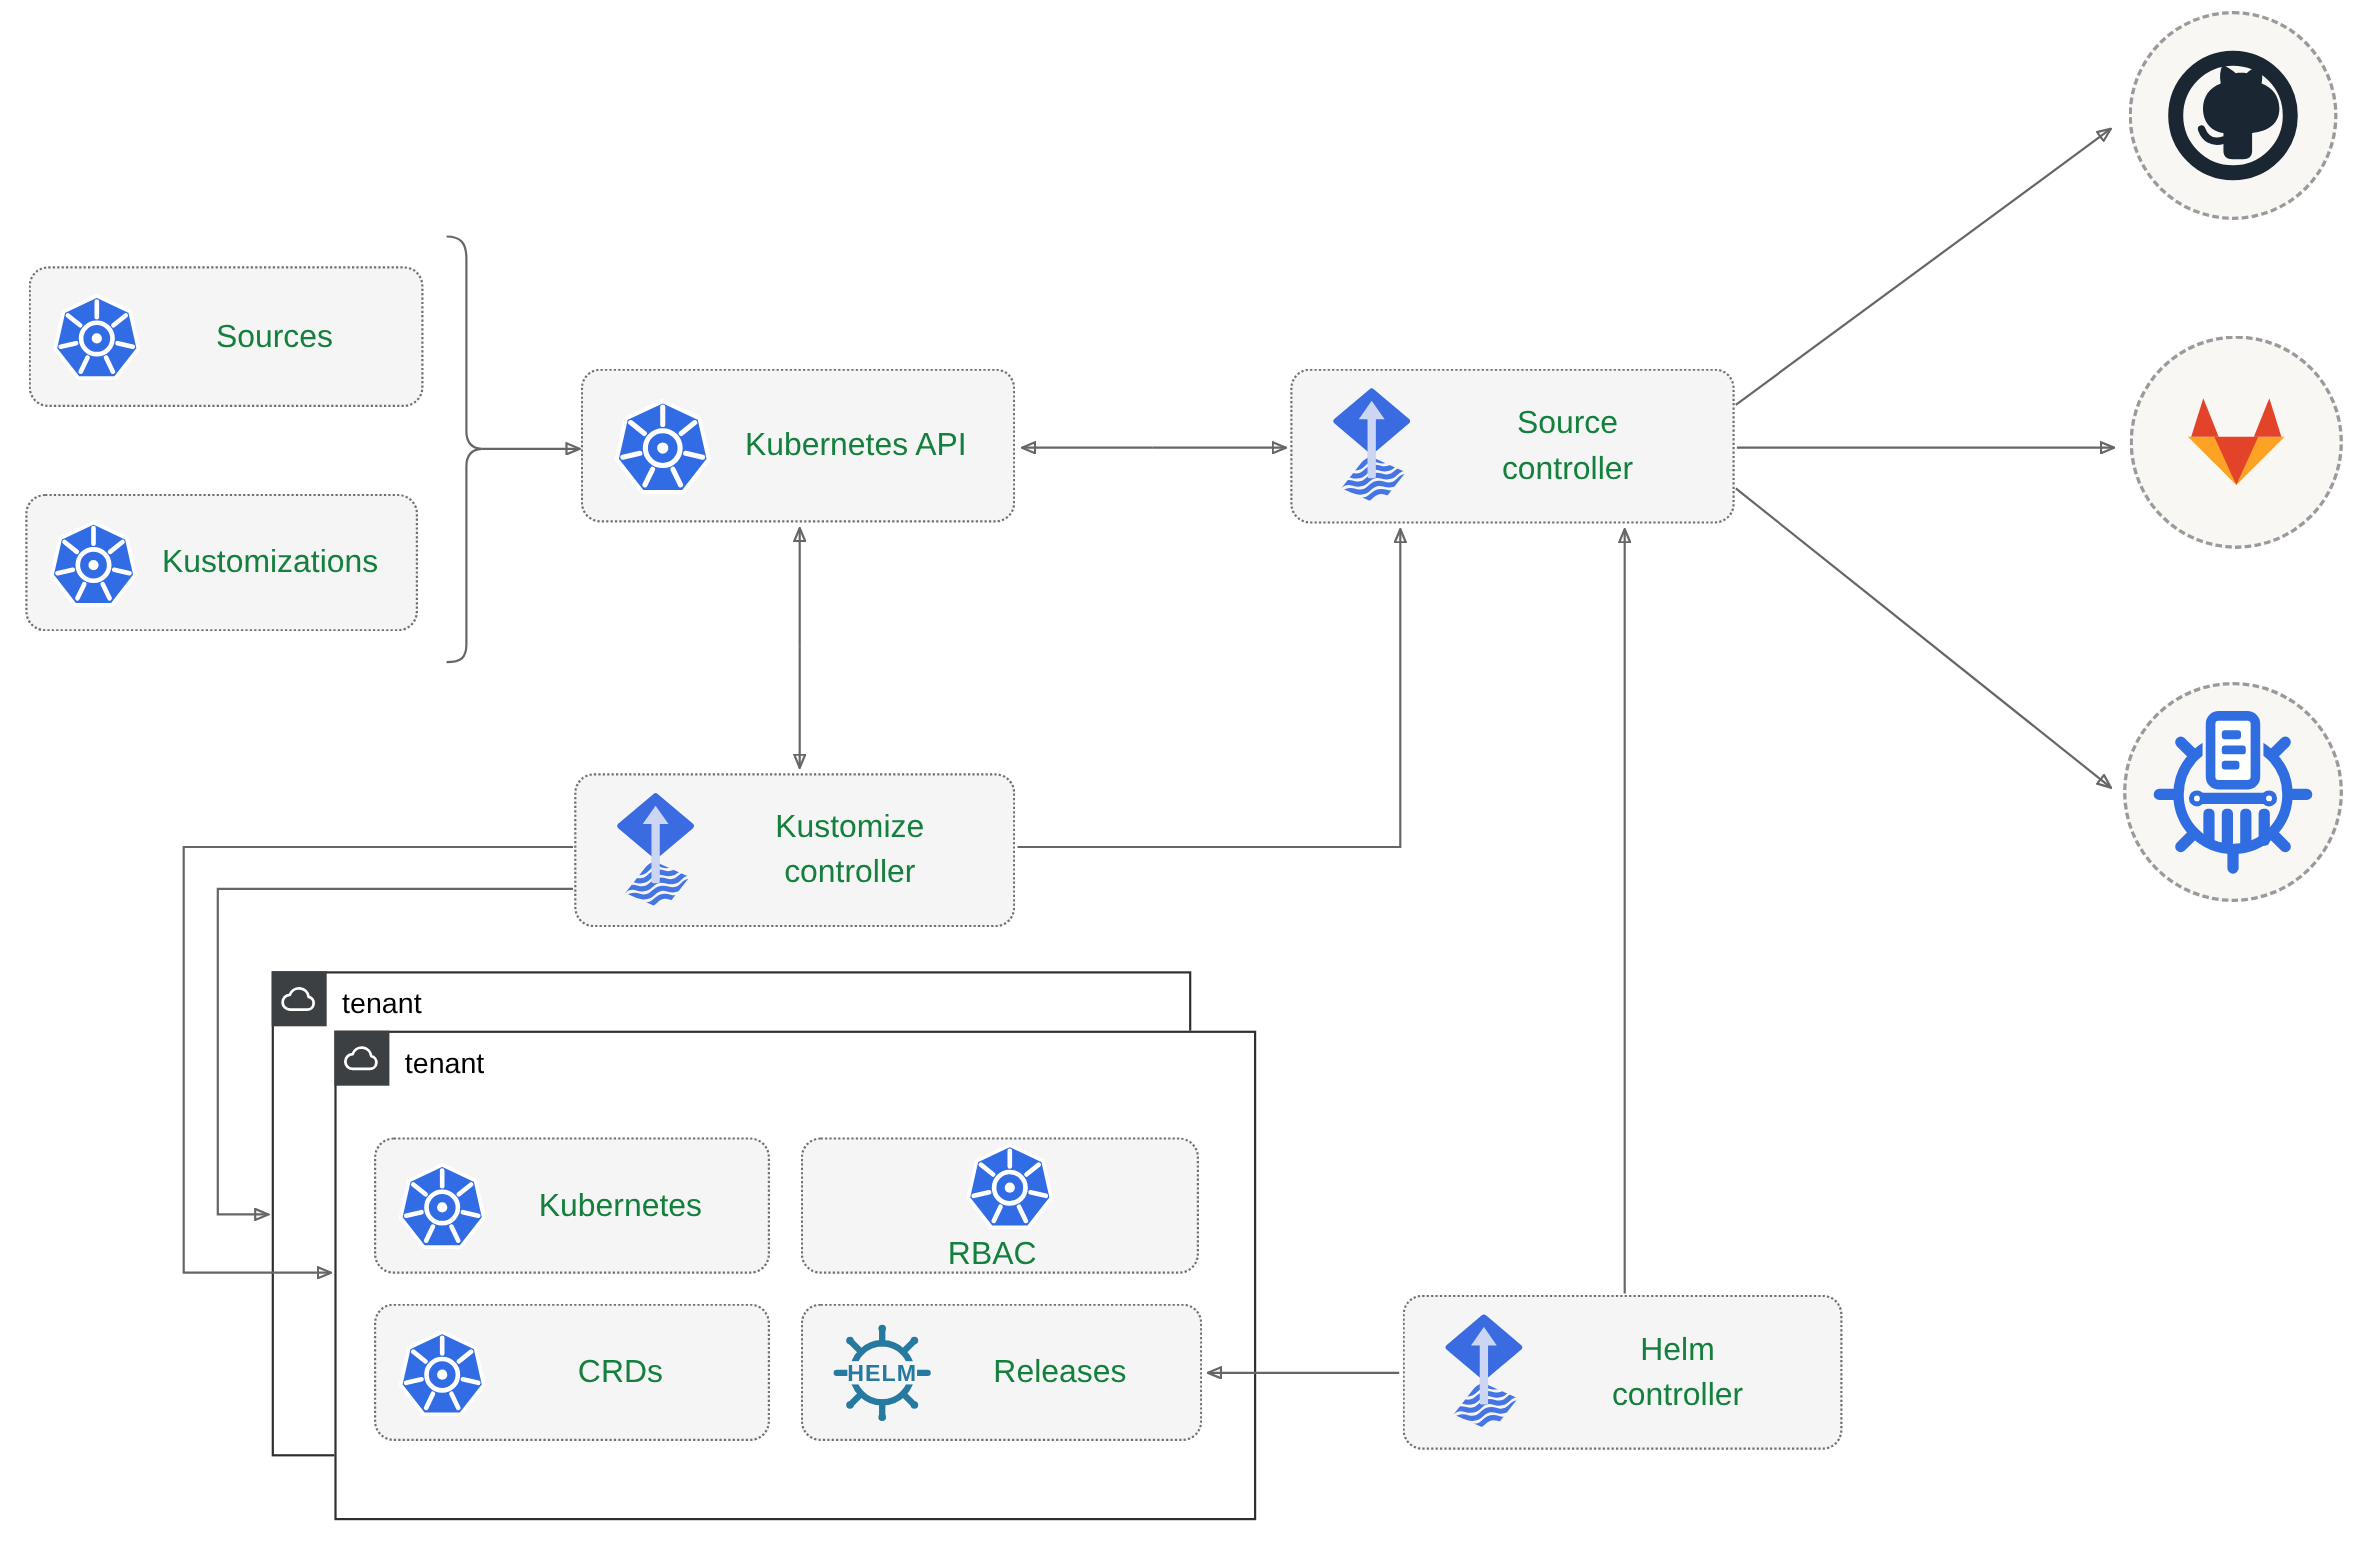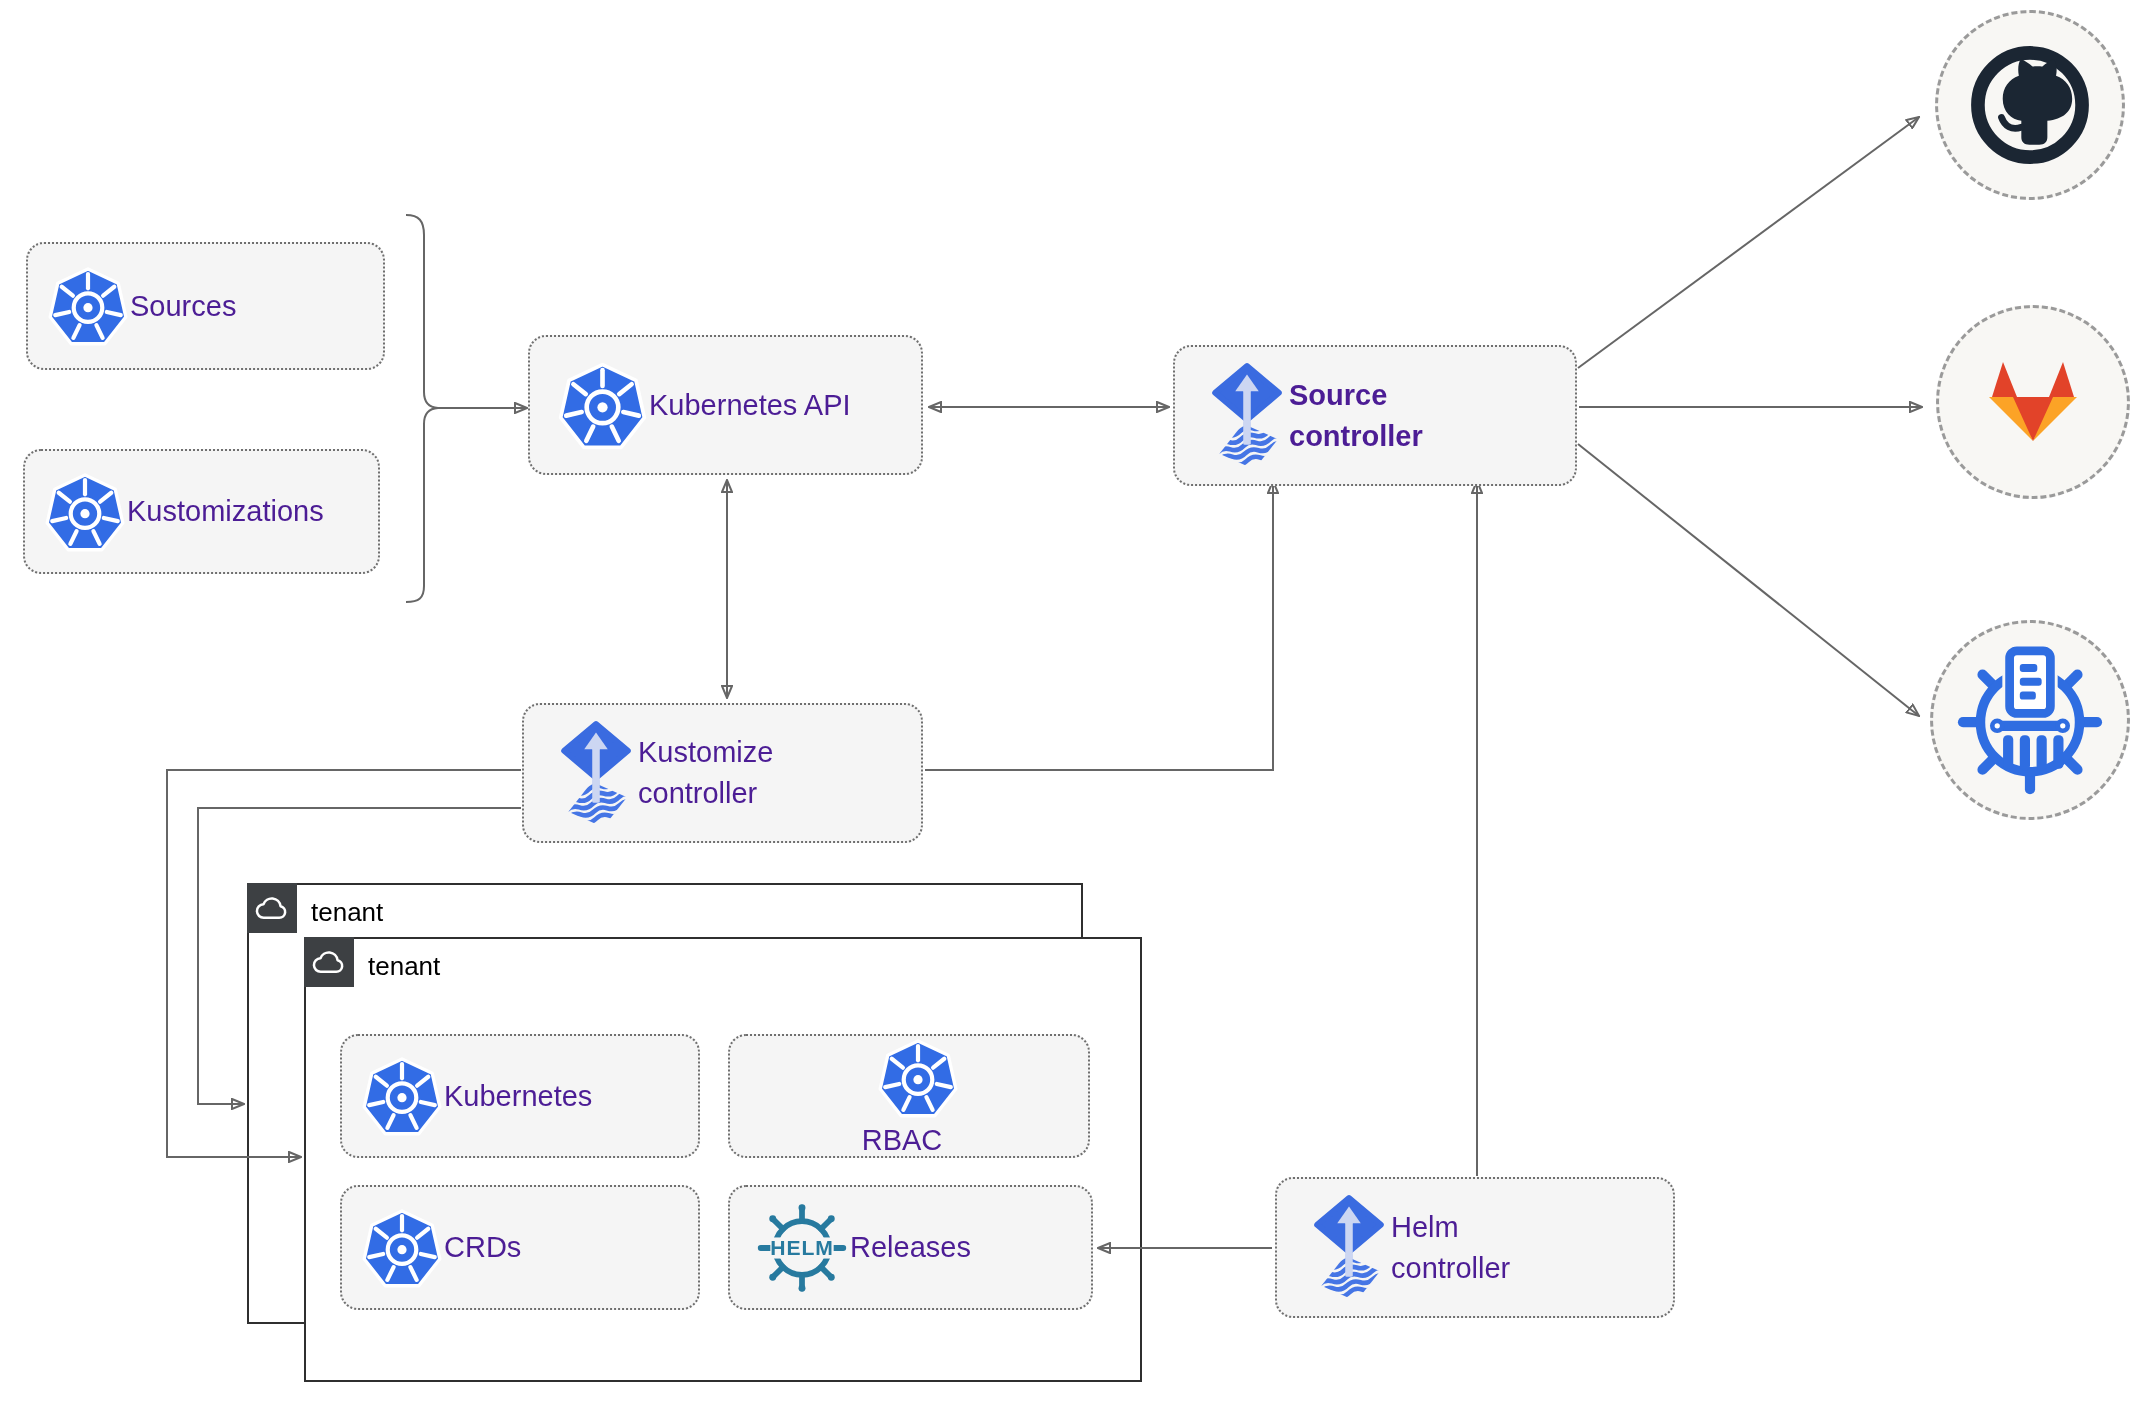--- a/index.html
+++ b/index.html
@@ -2,21 +2,21 @@
 <html><head>
 <meta charset="utf-8">
 <style>
   html,body{margin:0;padding:0;background:#ffffff;}
   .canvas{position:relative;width:2144px;height:1407px;background:#fff;overflow:hidden;
           font-family:"Liberation Sans",sans-serif;}
   
   .node{position:absolute;background:#f5f5f5;border:2px dotted #6f6f6f;border-radius:18px;
         display:flex;align-items:center;box-sizing:border-box;}
   .node .ic{flex:0 0 auto;margin-left:18px;}
-  .node .lbl{flex:1;font-size:29px;color:#4c1d95;padding-right:14px;line-height:41px;}
+  .node .lbl{flex:1;text-align:center;font-size:29px;color:#15803d;padding-right:14px;line-height:41px;}
   .ctrl .ic{margin-left:30px;}
   .api .ic{margin-left:26px;}
   .rel .ic{margin-left:24px;}
   
   .tenant{position:absolute;background:#ffffff;border:2px solid #2f2f2f;box-sizing:border-box;}
   .tab{position:absolute;left:-2px;top:-2px;width:50px;height:50px;background:#3d4043;
        display:flex;align-items:center;justify-content:center;}
   .tenant-label{position:absolute;left:62px;top:12px;font-size:26px;color:#000;}
   
   .ext{position:absolute;border:3px dashed #9a9a9a;border-radius:50%;background:#f8f7f4;
@@ -121,21 +121,21 @@
     <div class="lbl">Kubernetes API</div>
   </div>
 
   <div class="node" style="left:23px;top:449px;width:357px;height:125px;">
     <svg class="ic" width="84" height="84" viewBox="0 0 100 100">
         <use href="#k8s"></use>
       </svg>
     <div class="lbl">Kustomizations</div>
   </div>
 
-  <div class="node ctrl" style="left:1173px;top:345px;width:404px;height:141px;font-weight:bold;">
+  <div class="node ctrl" style="left:1173px;top:335px;width:404px;height:141px;">
     <svg class="ic" width="84" height="109" viewBox="0 0 100 130">
         <use href="#flux"></use>
       </svg>
     <div class="lbl">
       <div>Source</div>
       <div>controller</div>
     </div>
   </div>
 
   <div class="node ctrl" style="left:522px;top:703px;width:401px;height:140px;">

